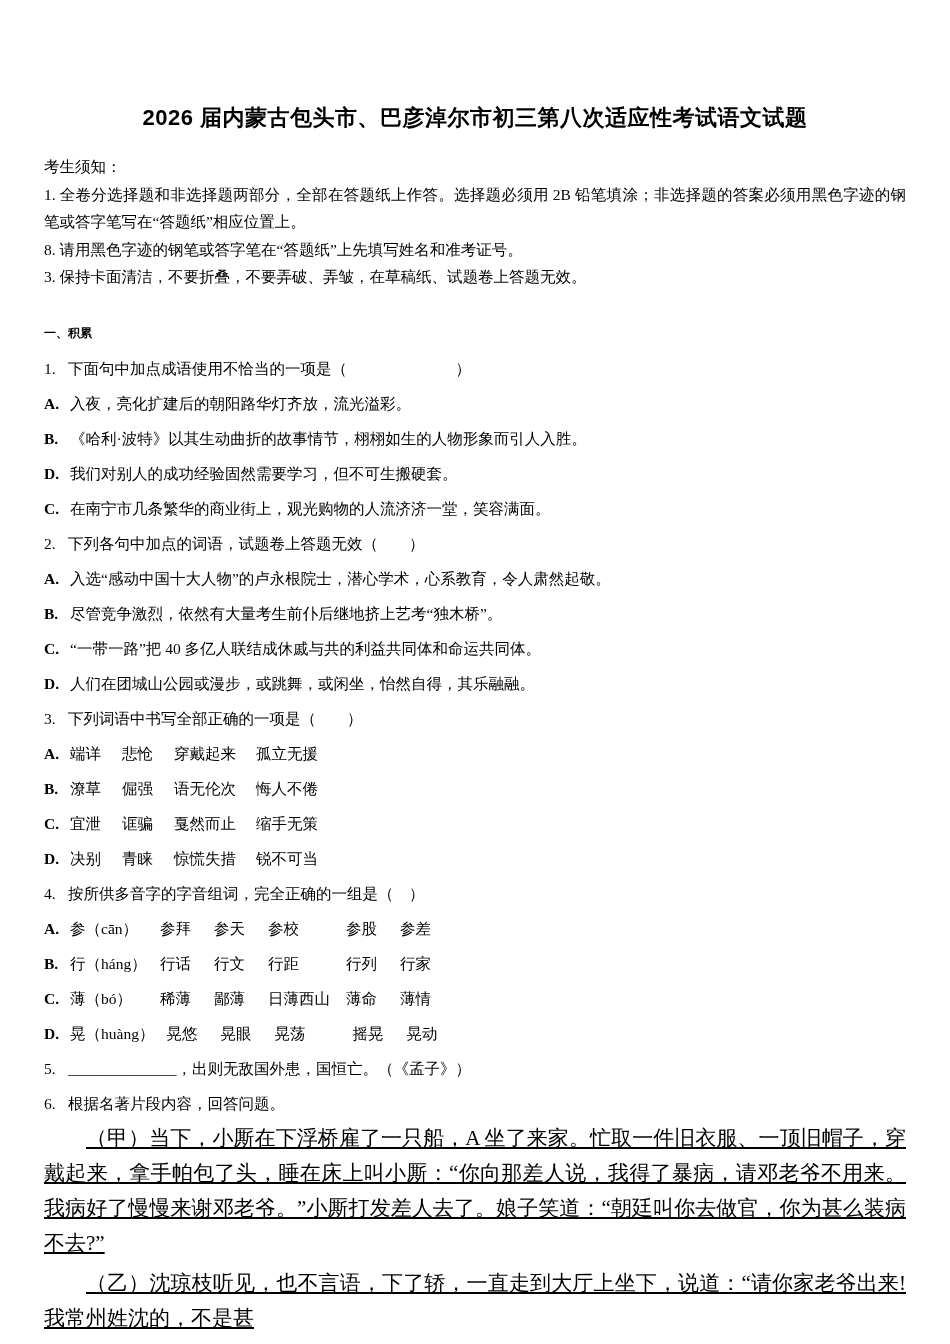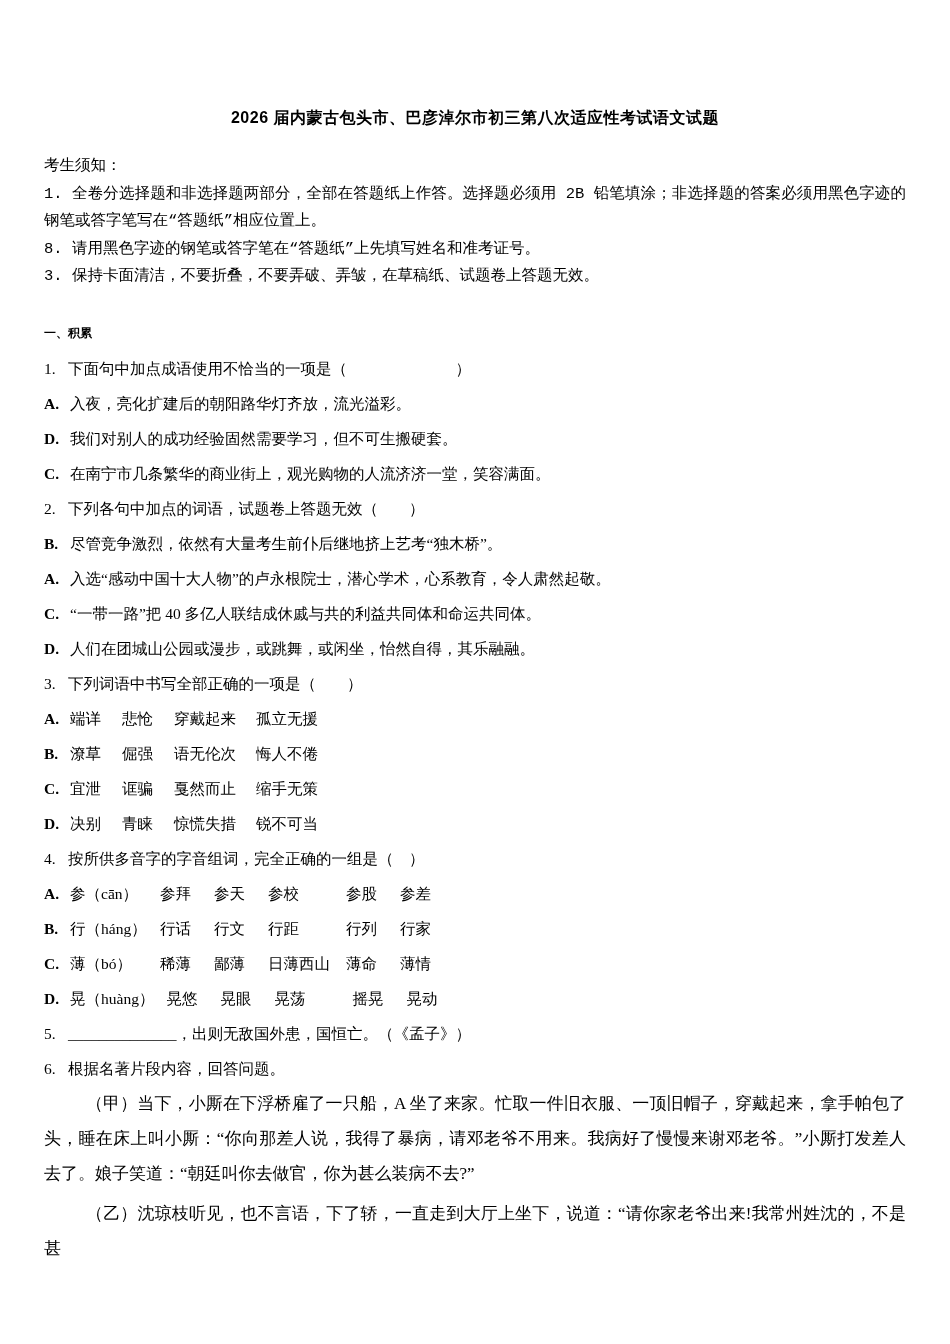--- a/index.html
+++ b/index.html
@@ -9,49 +9,50 @@
     box-sizing: border-box;
     padding: 103px 44px 0 44px;
     background: #ffffff;
     color: #000000;
     font-family: "Liberation Serif", "DejaVu Serif", serif;
     overflow: hidden;
   }
   .title {
     font-family: "Liberation Sans", "DejaVu Sans", sans-serif;
     font-weight: 700;
-    font-size: 16px;
+    font-size: 22px;
     line-height: 30px;
     text-align: center;
     margin: 0 0 20px 0;
     letter-spacing: 0.5px;
   }
   .notice { font-size: 15.5px; line-height: 27.5px; }
-  .notice p { margin: 0; text-align: justify; font-family: Liberation Mono, monospace; }
+  .notice p { margin: 0; text-align: justify; }
   .sec {
     font-weight: 700;
     font-size: 12px;
     line-height: 35px;
     margin-top: 25px;
   }
   .q { font-size: 15.5px; }
   .row { line-height: 35px; white-space: nowrap; }
   .qnum { display: inline-block; min-width: 24px; }
   .opt-label { font-weight: 700; display: inline-block; min-width: 26px; }
   .w  { display: inline-block; min-width: 36px; margin-right: 16px; }
   .w.wide { min-width: 66px; }
   .q4h { display: inline-block; min-width: 78px; margin-right: 12px; }
   .q4w { display: inline-block; min-width: 44px; margin-right: 10px; }
   .q4w.wide { min-width: 68px; }
   .passage {
     margin: 0;
     line-height: 35px;
     text-align: justify;
     text-indent: 42px;
-    font-size: 17px;
+    font-size: 21px;
+    text-decoration: underline;
   }
   .passage.yi { margin-top: 5px; }
 </style>
 </head>
 <body>
 
 <div class="page">
 
   <h1 class="title">2026 届内蒙古包头市、巴彦淖尔市初三第八次适应性考试语文试题</h1>
 
@@ -60,28 +61,29 @@
     <p>1. 全卷分选择题和非选择题两部分，全部在答题纸上作答。选择题必须用 2B 铅笔填涂；非选择题的答案必须用黑色字迹的钢笔或答字笔写在“答题纸”相应位置上。</p>
     <p>8. 请用黑色字迹的钢笔或答字笔在“答题纸”上先填写姓名和准考证号。</p>
     <p>3. 保持卡面清洁，不要折叠，不要弄破、弄皱，在草稿纸、试题卷上答题无效。</p>
   </div>
 
   <div class="sec">一、积累</div>
 
   <div class="q">
     <div class="row"><span class="qnum">1.</span><span>下面句中加点成语使用不恰当的一项是（　　　　　　　）</span></div>
     <div class="row"><span class="opt-label">A.</span><span>入夜，亮化扩建后的朝阳路华灯齐放，流光溢彩。</span></div>
+    <div class="row"><span class="opt-label">B.</span><span>《哈利·波特》以其生动曲折的故事情节，栩栩如生的人物形象而引人入胜。</span></div>
     <div class="row"><span class="opt-label">D.</span><span>我们对别人的成功经验固然需要学习，但不可生搬硬套。</span></div>
     <div class="row"><span class="opt-label">C.</span><span>在南宁市几条繁华的商业街上，观光购物的人流济济一堂，笑容满面。</span></div>
   </div>
 
   <div class="q">
     <div class="row"><span class="qnum">2.</span><span>下列各句中加点的词语，试题卷上答题无效（　　）</span></div>
+    <div class="row"><span class="opt-label">A.</span><span>入选“感动中国十大人物”的卢永根院士，潜心学术，心系教育，令人肃然起敬。</span></div>
     <div class="row"><span class="opt-label">B.</span><span>尽管竞争激烈，依然有大量考生前仆后继地挤上艺考“独木桥”。</span></div>
-    <div class="row"><span class="opt-label">A.</span><span>入选“感动中国十大人物”的卢永根院士，潜心学术，心系教育，令人肃然起敬。</span></div>
     <div class="row"><span class="opt-label">C.</span><span>“一带一路”把 40 多亿人联结成休戚与共的利益共同体和命运共同体。</span></div>
     <div class="row"><span class="opt-label">D.</span><span>人们在团城山公园或漫步，或跳舞，或闲坐，怡然自得，其乐融融。</span></div>
   </div>
 
   <div class="q">
     <div class="row"><span class="qnum">3.</span><span>下列词语中书写全部正确的一项是（　　）</span></div>
     <div class="row"><span class="opt-label">A.</span><span class="w">端详</span><span class="w">悲怆</span><span class="w wide">穿戴起来</span><span class="w">孤立无援</span></div>
     <div class="row"><span class="opt-label">B.</span><span class="w">潦草</span><span class="w">倔强</span><span class="w wide">语无伦次</span><span class="w">悔人不倦</span></div>
     <div class="row"><span class="opt-label">C.</span><span class="w">宜泄</span><span class="w">诓骗</span><span class="w wide">戛然而止</span><span class="w">缩手无策</span></div>
     <div class="row"><span class="opt-label">D.</span><span class="w">决别</span><span class="w">青睐</span><span class="w wide">惊慌失措</span><span class="w">锐不可当</span></div>

